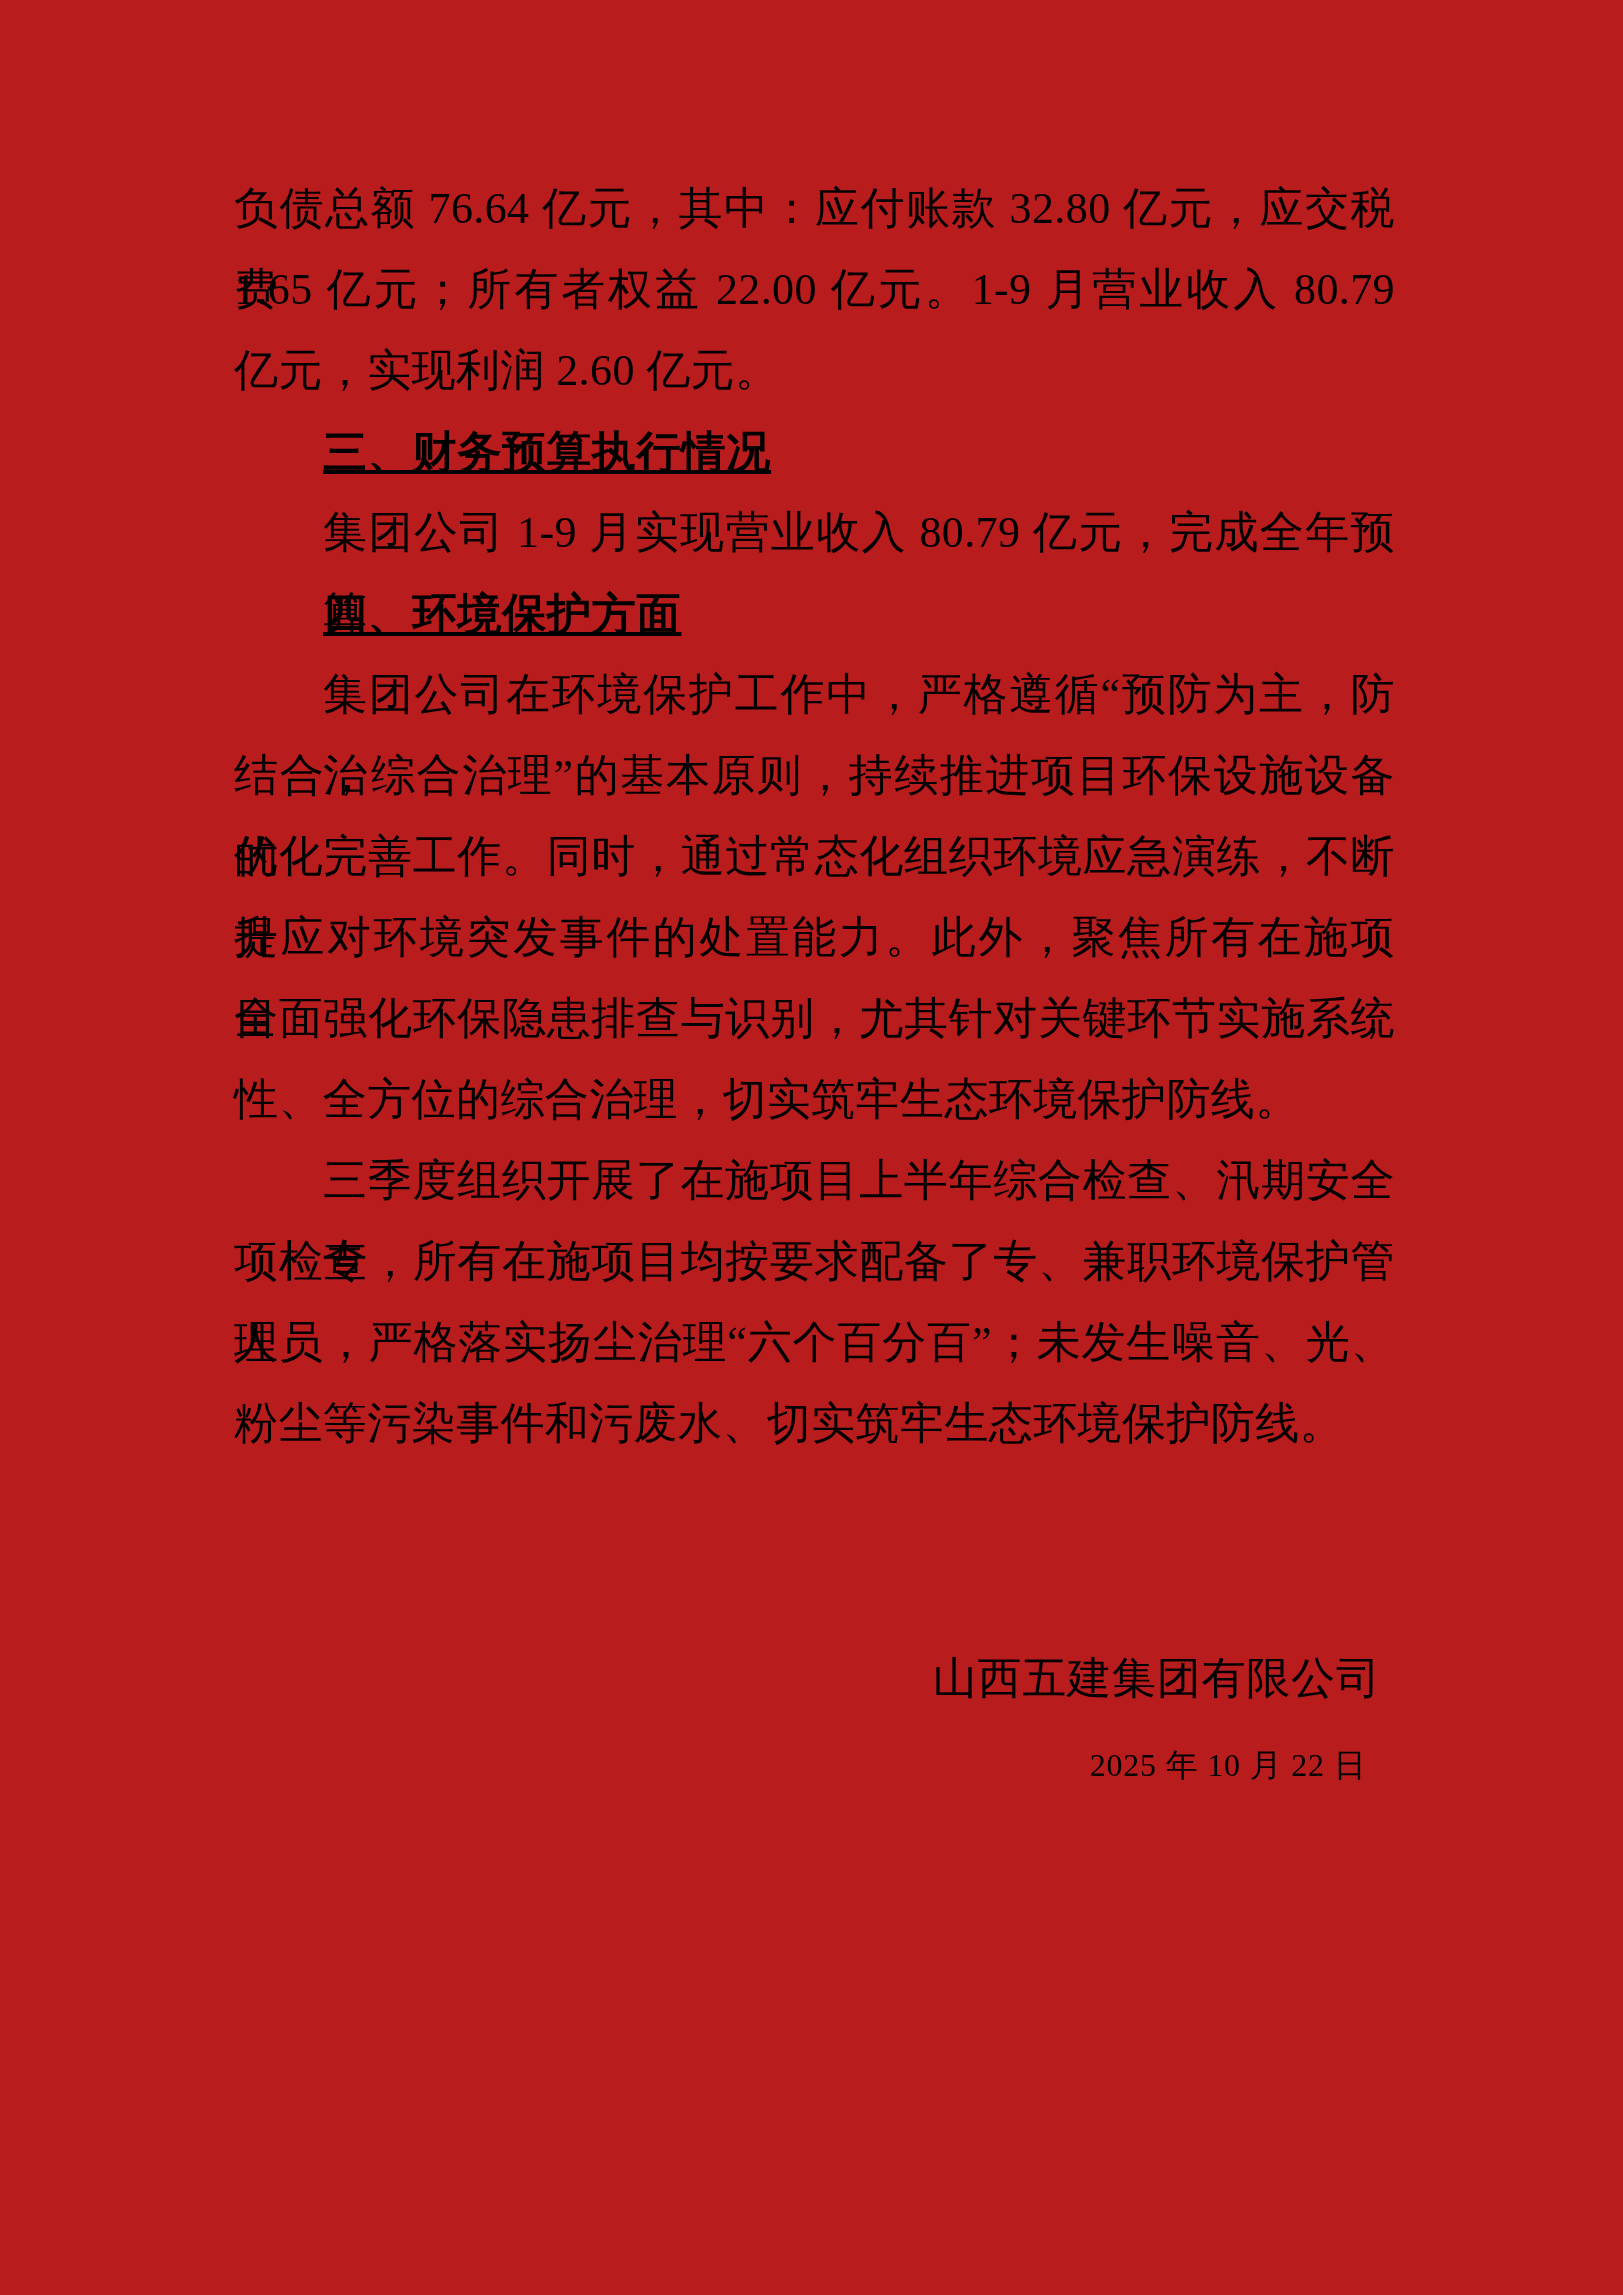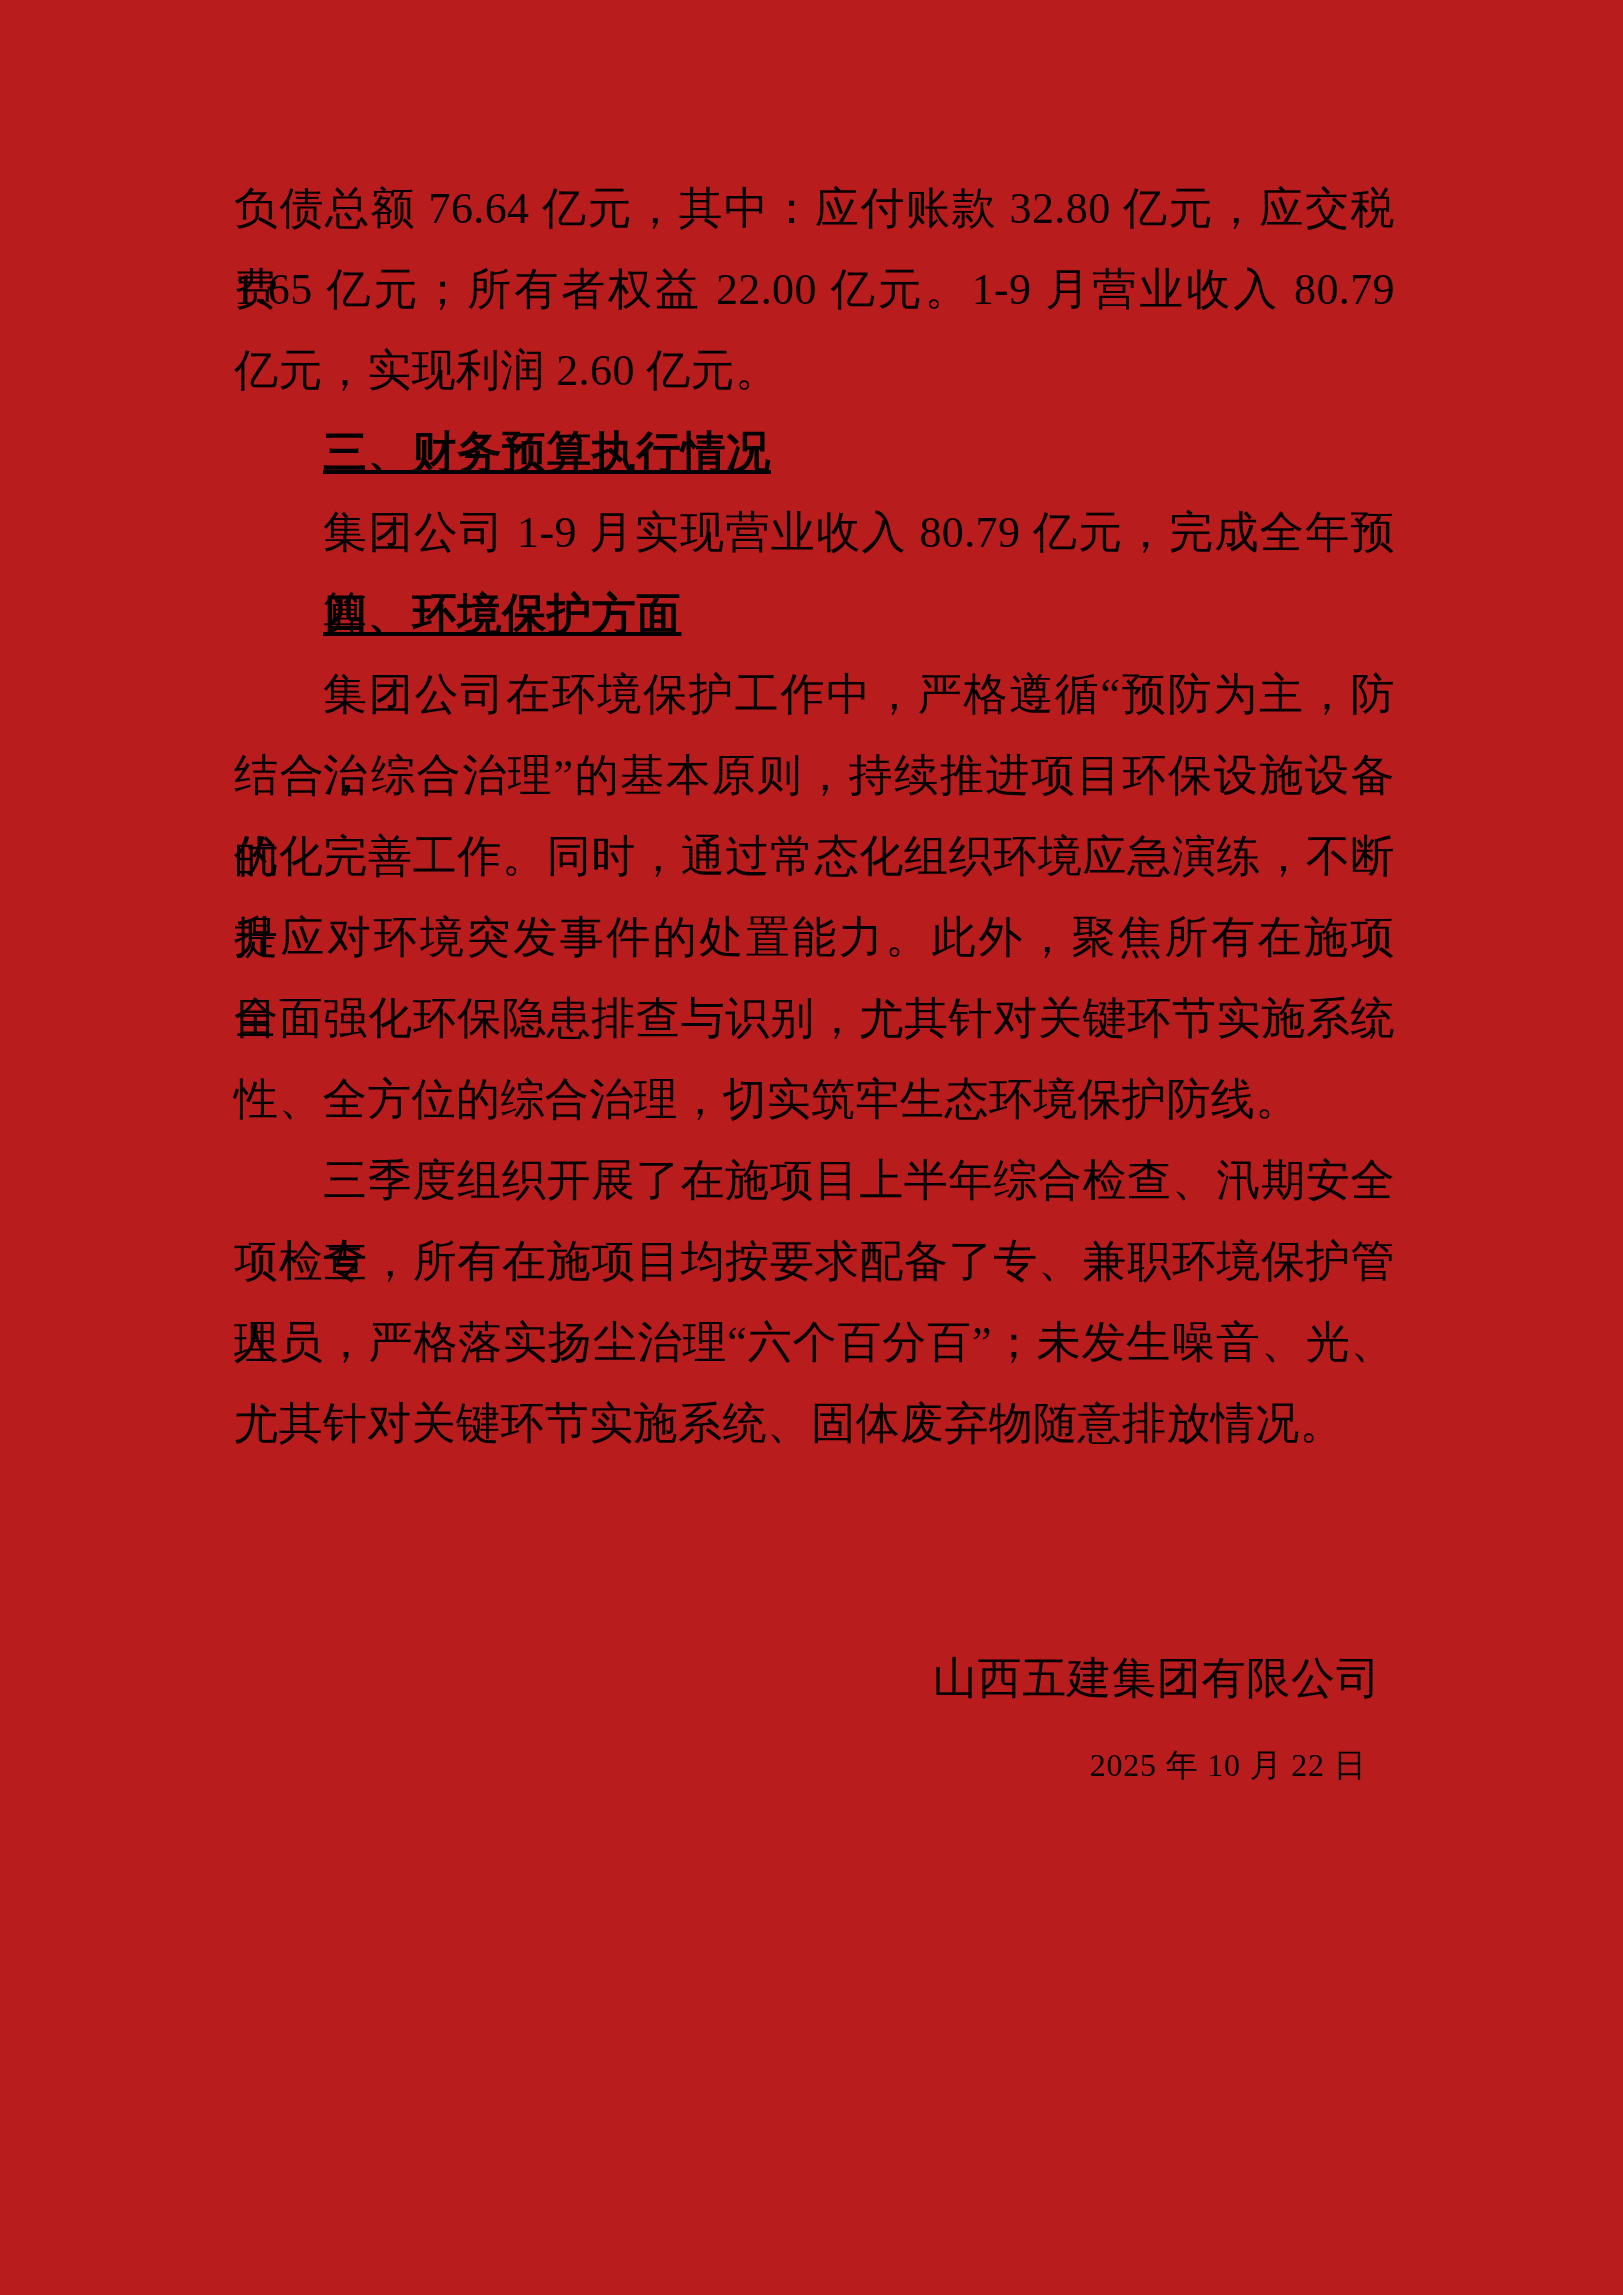--- a/index.html
+++ b/index.html
@@ -85,21 +85,21 @@
         <div class="line heading indent">四、环境保护方面</div>
         <div class="line indent justify">集团公司在环境保护工作中，严格遵循“预防为主，防治</div>
         <div class="line justify">结合，综合治理”的基本原则，持续推进项目环保设施设备的</div>
         <div class="line justify">优化完善工作。同时，通过常态化组织环境应急演练，不断提</div>
         <div class="line justify">升应对环境突发事件的处置能力。此外，聚焦所有在施项目，</div>
         <div class="line justify">全面强化环保隐患排查与识别，尤其针对关键环节实施系统</div>
         <div class="line">性、全方位的综合治理，切实筑牢生态环境保护防线。</div>
         <div class="line indent justify">三季度组织开展了在施项目上半年综合检查、汛期安全专</div>
         <div class="line justify">项检查，所有在施项目均按要求配备了专、兼职环境保护管理</div>
         <div class="line justify">人员，严格落实扬尘治理“六个百分百”；未发生噪音、光、</div>
-        <div class="line">尤其针对关键环节实施系统、固体废弃物随意排放情况。</div>
+        <div class="line">粉尘等污染事件和污废水、切实筑牢生态环境保护防线。</div>
       </div>
     <div class="signature-block">
       <div class="signature-line">山西五建集团有限公司</div>
       <div class="date-line">2025 年 10 月 22 日</div>
     </div>
   </div>
 </div>
 
 
 </body></html>

